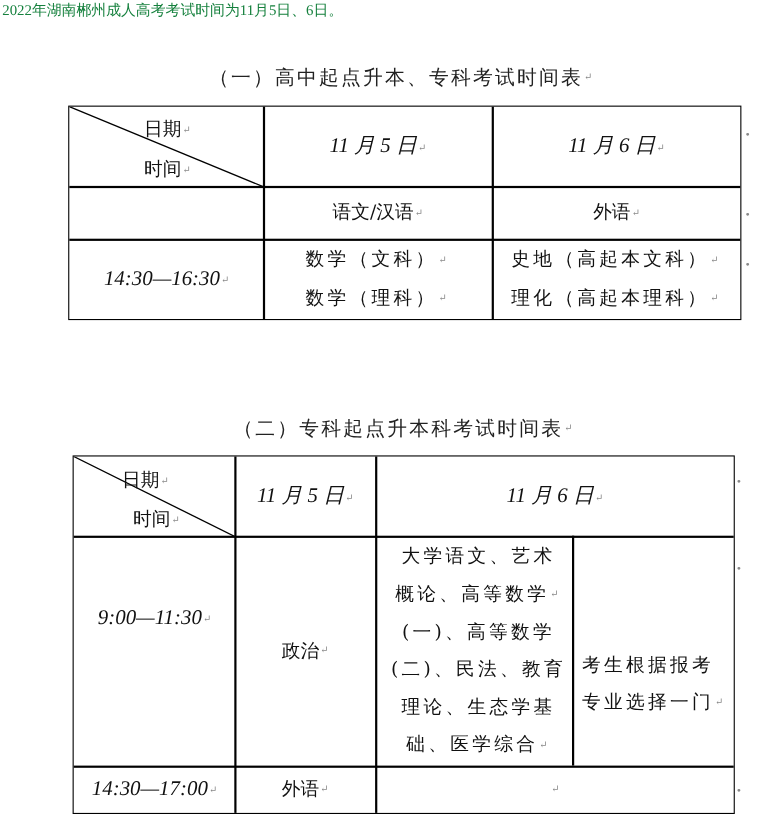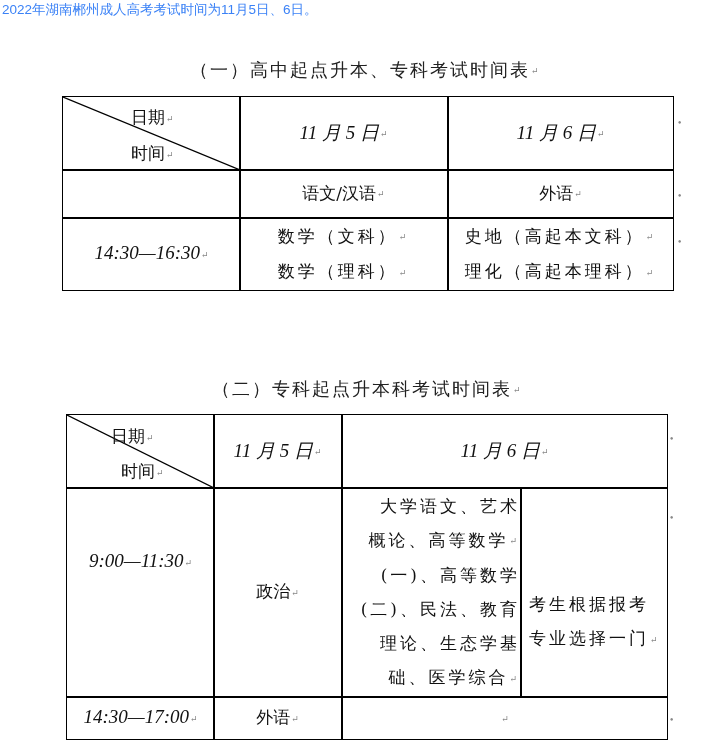--- a/index.html
+++ b/index.html
@@ -1,19 +1,19 @@
 <!DOCTYPE html>
 <html><head>
 <meta charset="utf-8">
 <style>
   html, body { margin:0; padding:0; background:#ffffff; }
   body { width:703px; height:756px; position:relative; overflow:hidden;
          font-family:"DejaVu Serif", "Liberation Serif", serif; color:#111; }
-  .intro { position:absolute; left:2px; top:0px; font-family:Liberation Sans, sans-serif;
-           font-size:13.5px; color:#3b82f6; line-height:20px; white-space:nowrap; }
+  .intro { position:absolute; left:2px; top:0px; font-family:Liberation Serif, serif;
+           font-size:13.5px; color:#15803d; line-height:20px; white-space:nowrap; }
   .caption { position:absolute; font-size:18px; letter-spacing:2px; color:#222; white-space:nowrap; }
   .pm { font-size:9px; color:#888; margin-left:1px; vertical-align:middle; }
   .tbl { position:absolute; border:1.5px solid #000; box-sizing:border-box; }
   .cell { position:absolute; box-sizing:border-box; display:flex; flex-direction:column;
           align-items:center; justify-content:center; text-align:center; }
   .vline { position:absolute; top:0; bottom:0; width:1.5px; background:#000; }
   .hline { position:absolute; left:0; right:0; height:1.5px; background:#000; }
   .t { font-size:17px; line-height:34px; color:#111; white-space:nowrap; }
   .num { font-family:"Liberation Serif","DejaVu Serif",serif; font-size:19px;font-style:italic; }
   .diag { position:absolute; left:0; top:0; }
@@ -97,21 +97,21 @@
   <div class="cell" style="left:275px; top:0; width:325px; height:73px;">
     <span class="t num"><span>11 月 6 日</span><span class="pm">↵</span></span>
   </div>
 
   <div class="cell" style="left:0; top:73px; width:147px; height:148px;">
     <span class="t num"><span>9:00—11:30</span><span class="pm">↵</span></span>
   </div>
   <div class="cell" style="left:147px; top:73px; width:127px; height:208px;">
     <span class="t"><span>政治</span><span class="pm">↵</span></span>
   </div>
-  <div class="cell" style="left:283px; top:73px; width:170px; height:208px; align-items:flex-end;">
+  <div class="cell" style="left:283px; top:73px; width:170px; height:208px; align-items:center;">
     <span class="ml">大学语文、艺术</span>
     <span class="ml"><span>概论、高等数学</span><span class="pm">↵</span></span>
     <span class="ml">(一)、高等数学</span>
     <span class="ml">(二)、民法、教育</span>
     <span class="ml">理论、生态学基</span>
     <span class="ml"><span>础、医学综合</span><span class="pm">↵</span></span>
   </div>
   <div class="cell" style="left:462px; top:73px; width:140px; height:268px; align-items:flex-start;">
     <span class="ml">考生根据报考</span>
     <span class="ml"><span>专业选择一门</span><span class="pm">↵</span></span>

